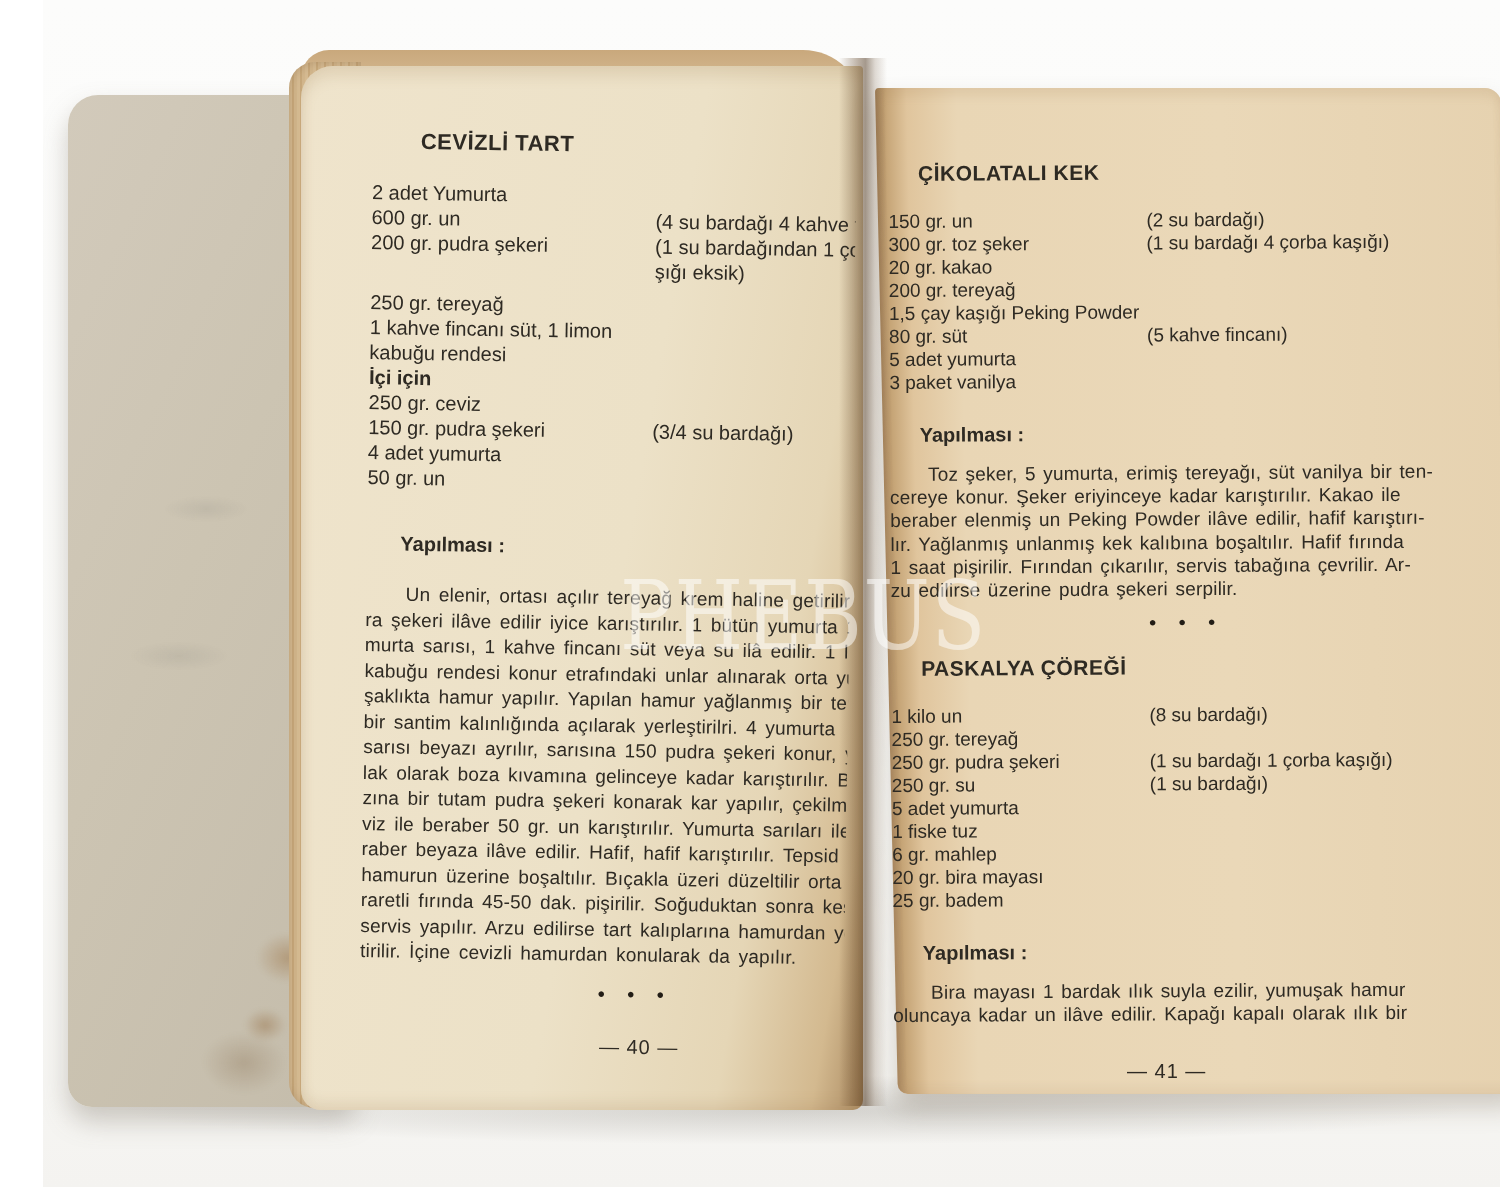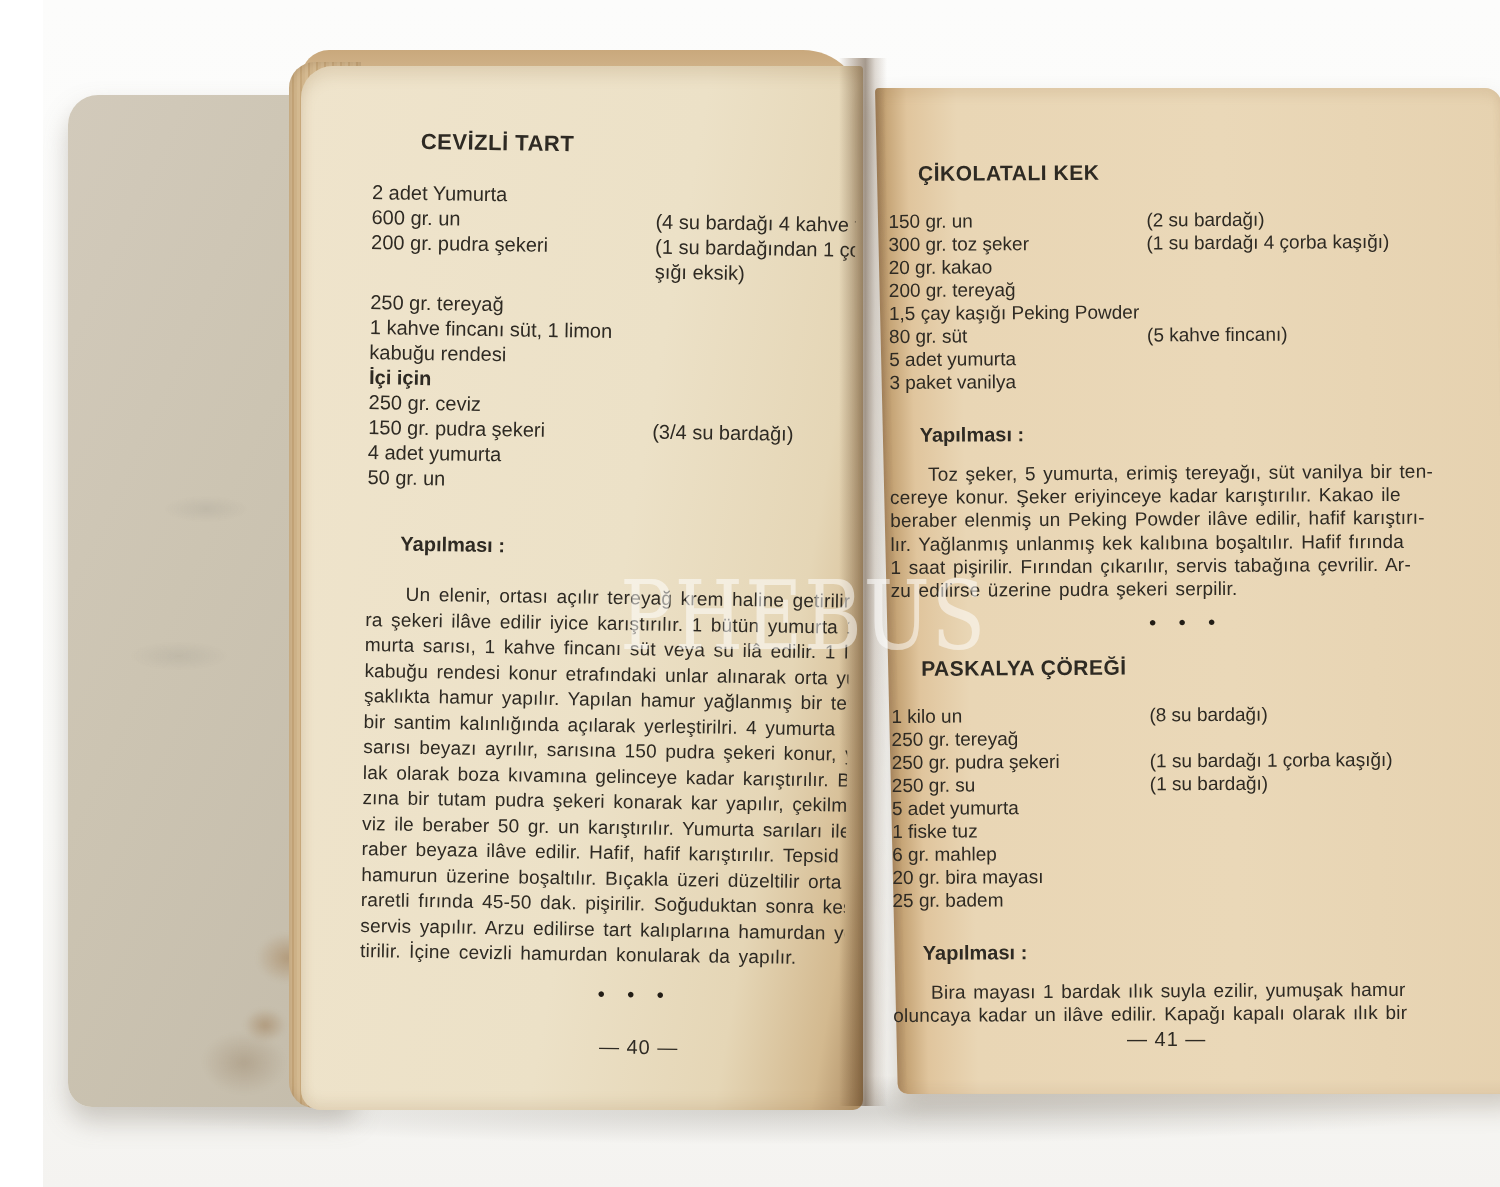--- a/index.html
+++ b/index.html
@@ -55,21 +55,21 @@
   .ing-note{position:absolute; left:292px; top:0; white-space:nowrap;}
   .row-gap{margin-top:10px;}
   .bold{font-weight:bold;}
   .sec-head{font-weight:bold; font-size:20px; margin:42px 0 26px 42px; white-space:nowrap;}
   .body-line{height:25.5px; line-height:25.5px; font-size:19px; white-space:nowrap; padding-left:8px; word-spacing:3px; letter-spacing:.2px;}
   .body-line.indent{padding-left:48px;}
   .divider{font-size:13px; letter-spacing:9px; margin-top:18px; color:#221d16;}
   .left-clip .divider{margin-left:246px;}
   .page-num{position:absolute; z-index:5; font-size:20px; letter-spacing:1px; white-space:nowrap;}
   .page-num.p40{left:556px; top:1036px; transform:rotate(.8deg);}
-  .page-num.p41{left:1084px; top:1028px;}
+  .page-num.p41{left:1084px; top:1060px;}
   
   .right-text{position:absolute; left:845px; top:162px; width:575px; z-index:5;
     transform:rotate(-.35deg); transform-origin:top left;}
   .right-text .recipe-title{font-size:21px; margin-left:30px; margin-bottom:24px;}
   .right-text .ing-row{height:23px; line-height:23px; font-size:19px; padding-left:0;}
   .right-text .ing-note{left:258px;}
   .right-text .sec-head{margin:30px 0 16px 30px;}
   .right-text .body-line{height:23.2px; line-height:23.2px; padding-left:0; word-spacing:2px;}
   .right-text .body-line.indent{padding-left:38px;}
   .right-text .divider{margin-left:258px; margin-top:14px; margin-bottom:26px;}

